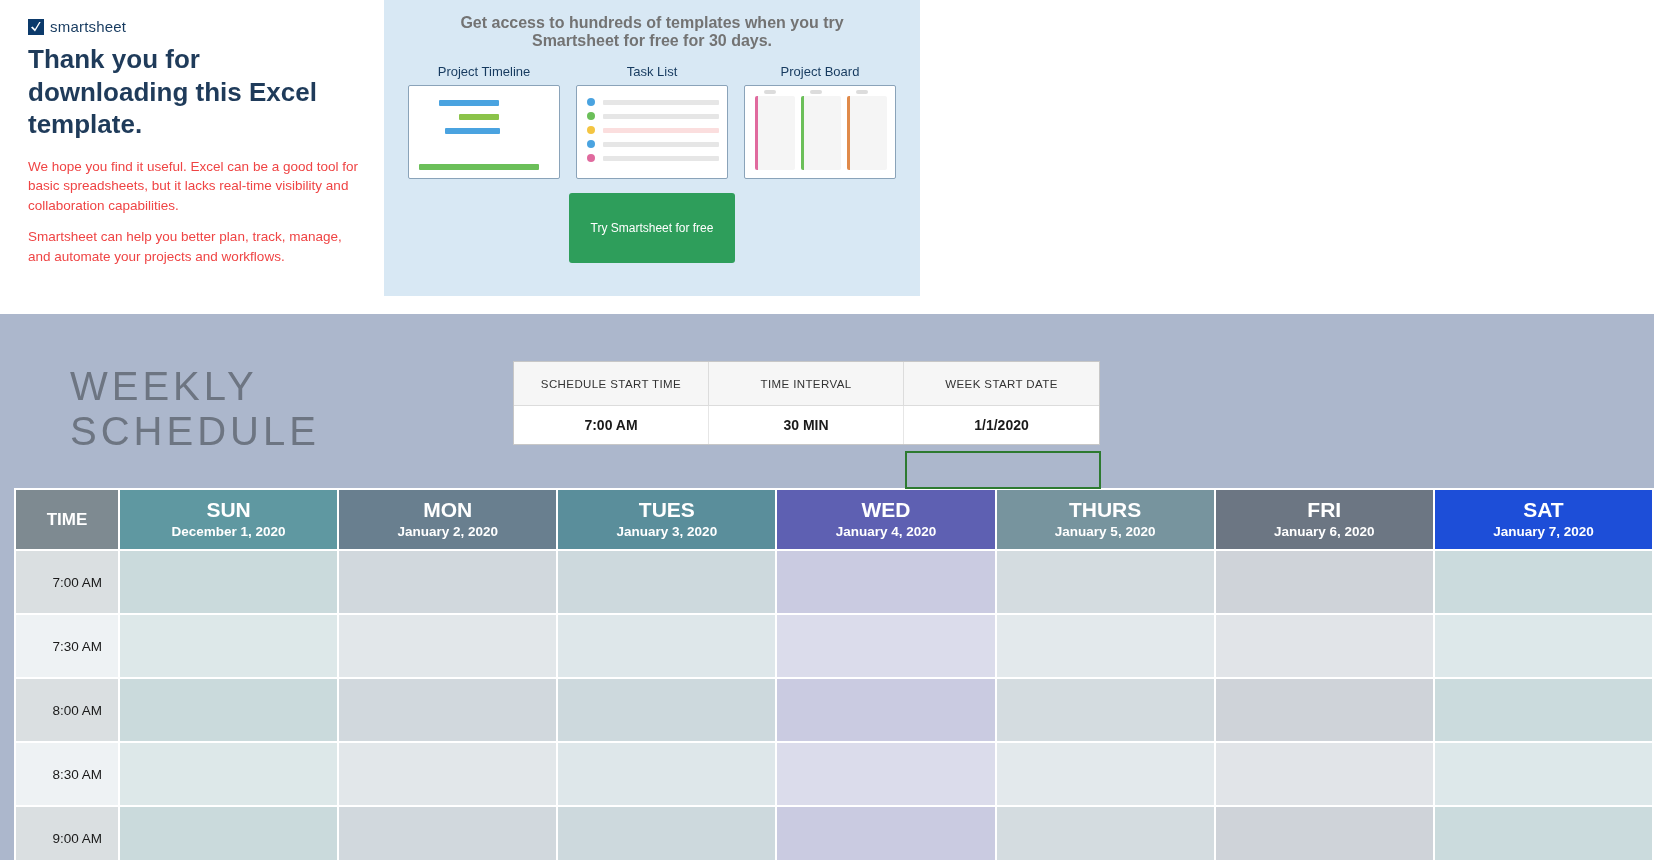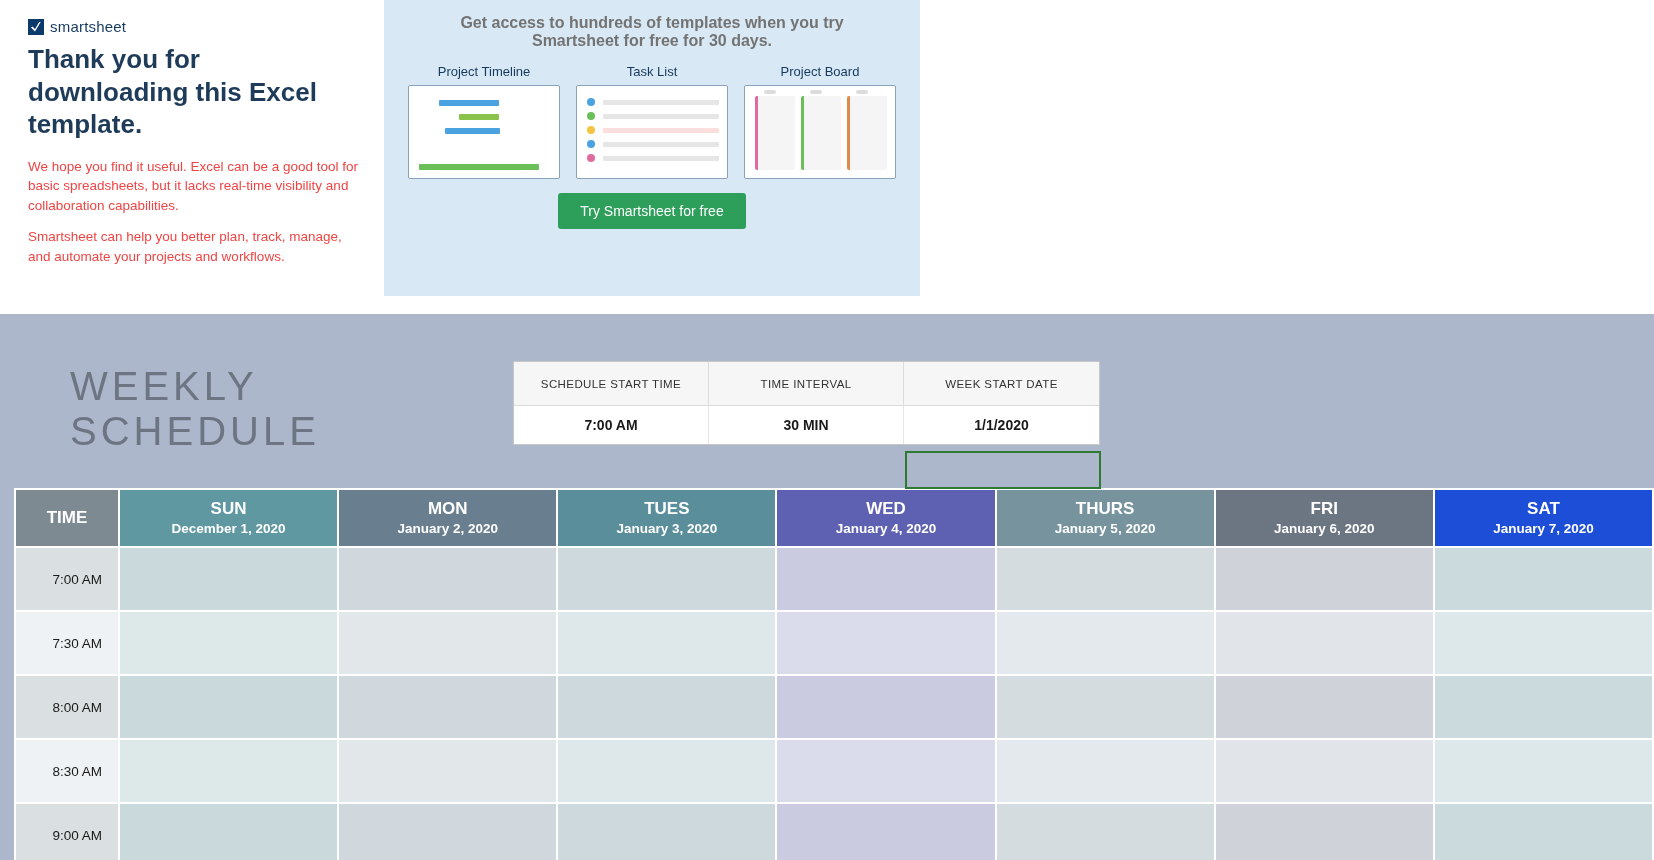--- a/index.html
+++ b/index.html
@@ -13,21 +13,21 @@
   .logo-mark::after { content: ""; position: absolute; left: 3px; top: 3px; width: 10px; height: 10px; background: #fff; clip-path: polygon(0 60%, 40% 100%, 100% 0, 85% 0, 40% 75%, 15% 50%); }
   .logo-text { font-size: 15px; color: #163a5f; font-weight: 500; letter-spacing:.2px; }
   .thank { font-size: 26px; line-height: 1.25; font-weight: 700; color: #1f3b5a; margin: 6px 0 16px; }
   .promo-body { font-size: 13.5px; line-height: 1.45; color: #ef4444; margin: 0 0 12px; }
   .promo-right { flex: 1; background: #d8e8f4; padding: 12px 24px 20px; text-align: center; }
   .promo-right-head { font-size: 16px; font-weight: 700; color: #737373; margin: 2px auto 14px; max-width: 460px; }
   .cards { display: flex; gap: 16px; justify-content: center; margin-bottom: 14px; }
   .card-wrap { width: 152px; }
   .card-title { font-size: 13px; color: #163a5f; margin-bottom: 6px; }
   .thumb { width: 152px; height: 94px; background: #ffffff; border: 1px solid #8aa3b9; border-radius: 2px; position: relative; overflow: hidden; }
-  .try-btn { display: inline-block; background: #2e9e5b; color: #fff; border: none; padding: 10px 22px; font-size: 14px; border-radius: 3px; cursor: pointer; }
+  .try-btn { display: inline-block; background: #2e9e5b; color: #fff; border: none; padding: 28px 22px; font-size: 12px; border-radius: 3px; cursor: pointer; }
   .thumb.timeline .bar { position: absolute; height: 6px; border-radius: 1px; }
   .thumb.timeline .bar.a { left: 30px; top: 14px; width: 60px; background: #4aa3e0; }
   .thumb.timeline .bar.b { left: 50px; top: 28px; width: 40px; background: #8bc34a; }
   .thumb.timeline .bar.c { left: 36px; top: 42px; width: 55px; background: #4aa3e0; }
   .thumb.timeline .bar.d { left: 10px; top: 78px; width: 120px; background: #6bbf59; }
   .thumb.tasklist .dot { width: 8px; height: 8px; border-radius: 50%; position: absolute; left: 10px; }
   .thumb.tasklist .line { position: absolute; left: 26px; right: 8px; height: 5px; background: #e6e6e6; border-radius: 1px; }
   .thumb.tasklist .d1 { top: 12px; background: #4aa3e0; } .thumb.tasklist .l1 { top: 14px; }
   .thumb.tasklist .d2 { top: 26px; background: #6bbf59; } .thumb.tasklist .l2 { top: 28px; }
   .thumb.tasklist .d3 { top: 40px; background: #f4c542; } .thumb.tasklist .l3 { top: 42px; background:#fbdede; }
@@ -50,21 +50,21 @@
   .config-cell { height: 38px; display: flex; align-items: center; justify-content: center; font-size: 14px; font-weight: 700; border-right: 1px solid #e6e6e6; }
   .config-col:last-child .config-head, .config-col:last-child .config-cell { border-right: none; }
 
   .selection { position: absolute; border: 2px solid #2d7a30; background: transparent; pointer-events: none; }
   .schedule-area { position: relative; margin-top: 34px; }
 
   table.cal { border-collapse: collapse; width: calc(100% - 14px); margin-left: 14px; table-layout: fixed; }
   table.cal th, table.cal td { border: 2px solid #ffffff; }
   th.time-h { width: 104px; background: #7e8a91; color: #fff; font-weight: 700; font-size: 17px; padding: 18px 0; }
   th.day-h { color: #fff; padding: 8px 0 10px; }
-  .day-name { font-size: 17px; font-weight: 700; }
+  .day-name { font-size: 21px; font-weight: 700; }
   .day-date { font-size: 13.5px; font-weight: 700; margin-top: 2px; }
   td.time-cell { background: #eef2f4; font-size: 13.5px; color: #1a1a1a; text-align: right; padding-right: 16px; height: 64px; vertical-align: middle; }
   td.slot { height: 64px; }
 
   
   tr.rA td.time-cell { background: #dadfe1; }
 
   
   .col-sun.A { background: #cadadc; } .col-sun.B { background: #dde8e9; }
   .col-mon.A { background: #d1d8dd; } .col-mon.B { background: #e2e7ea; }

